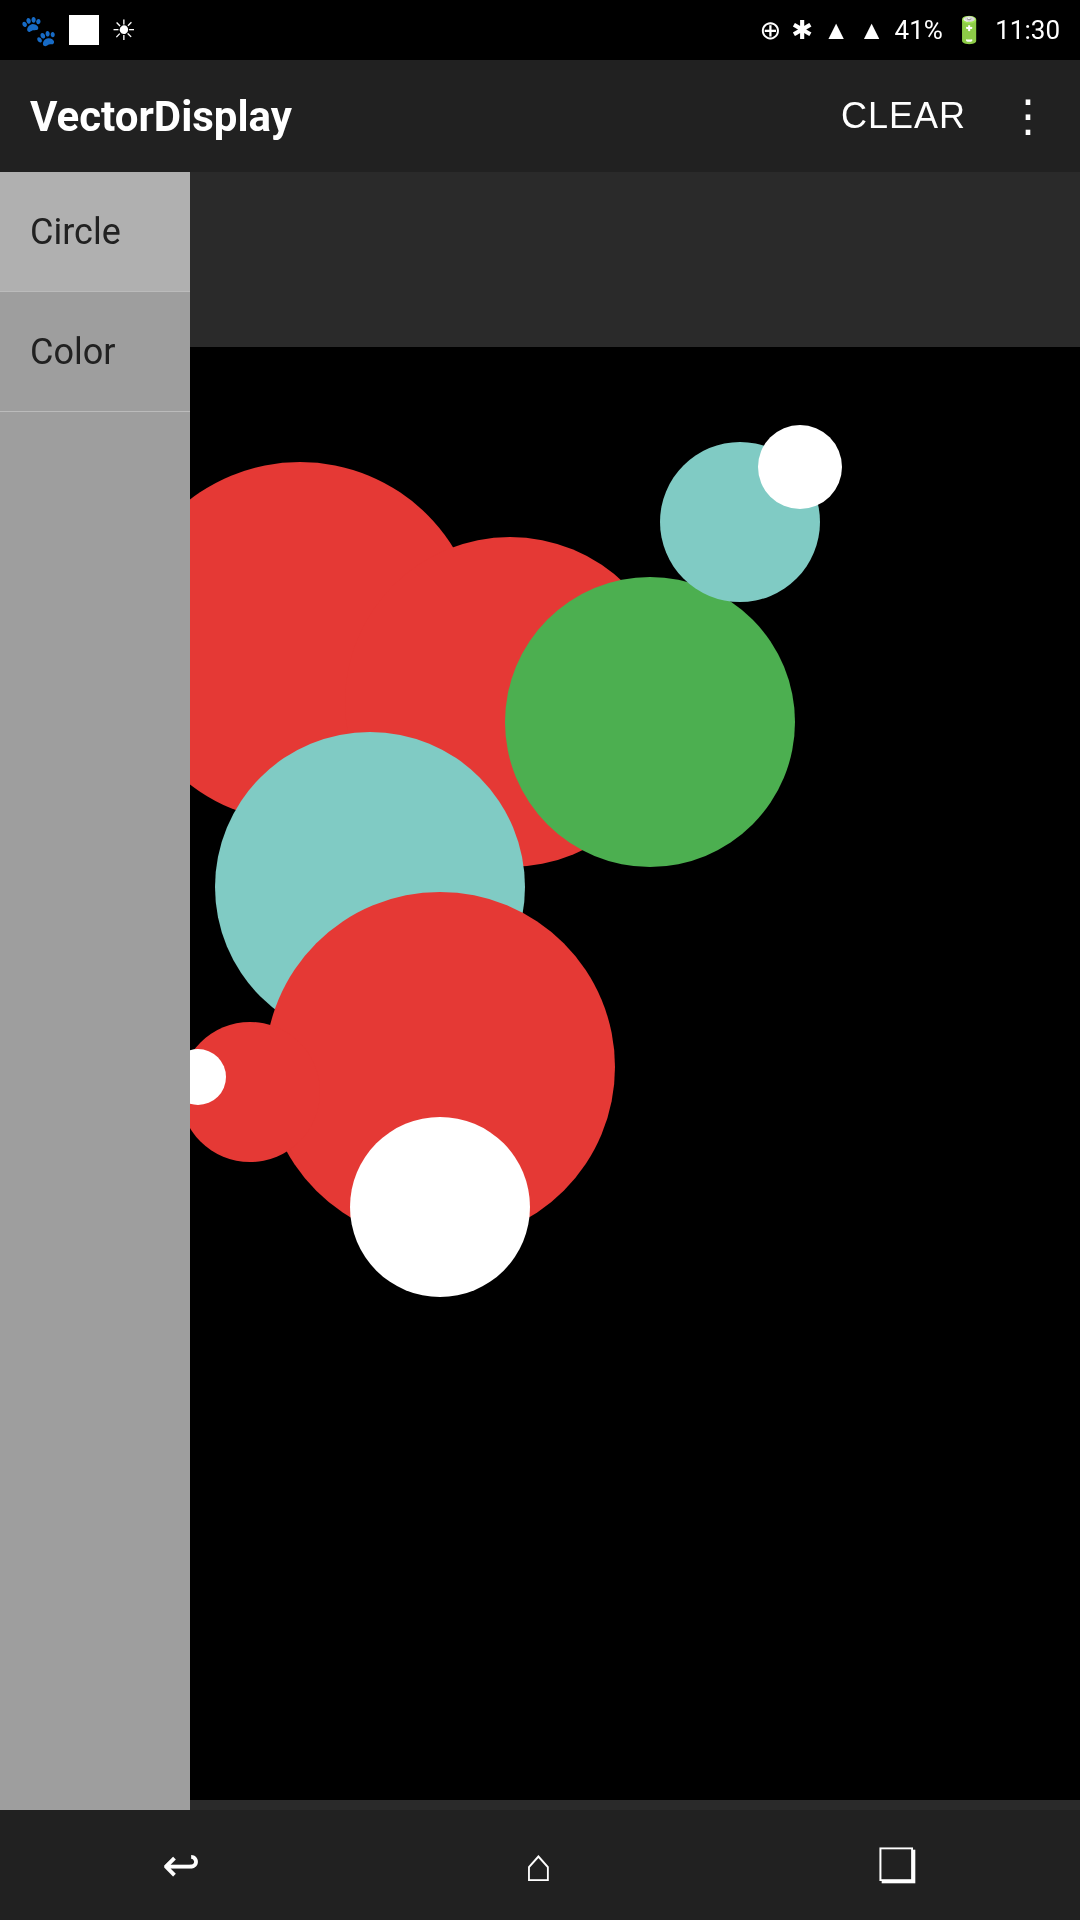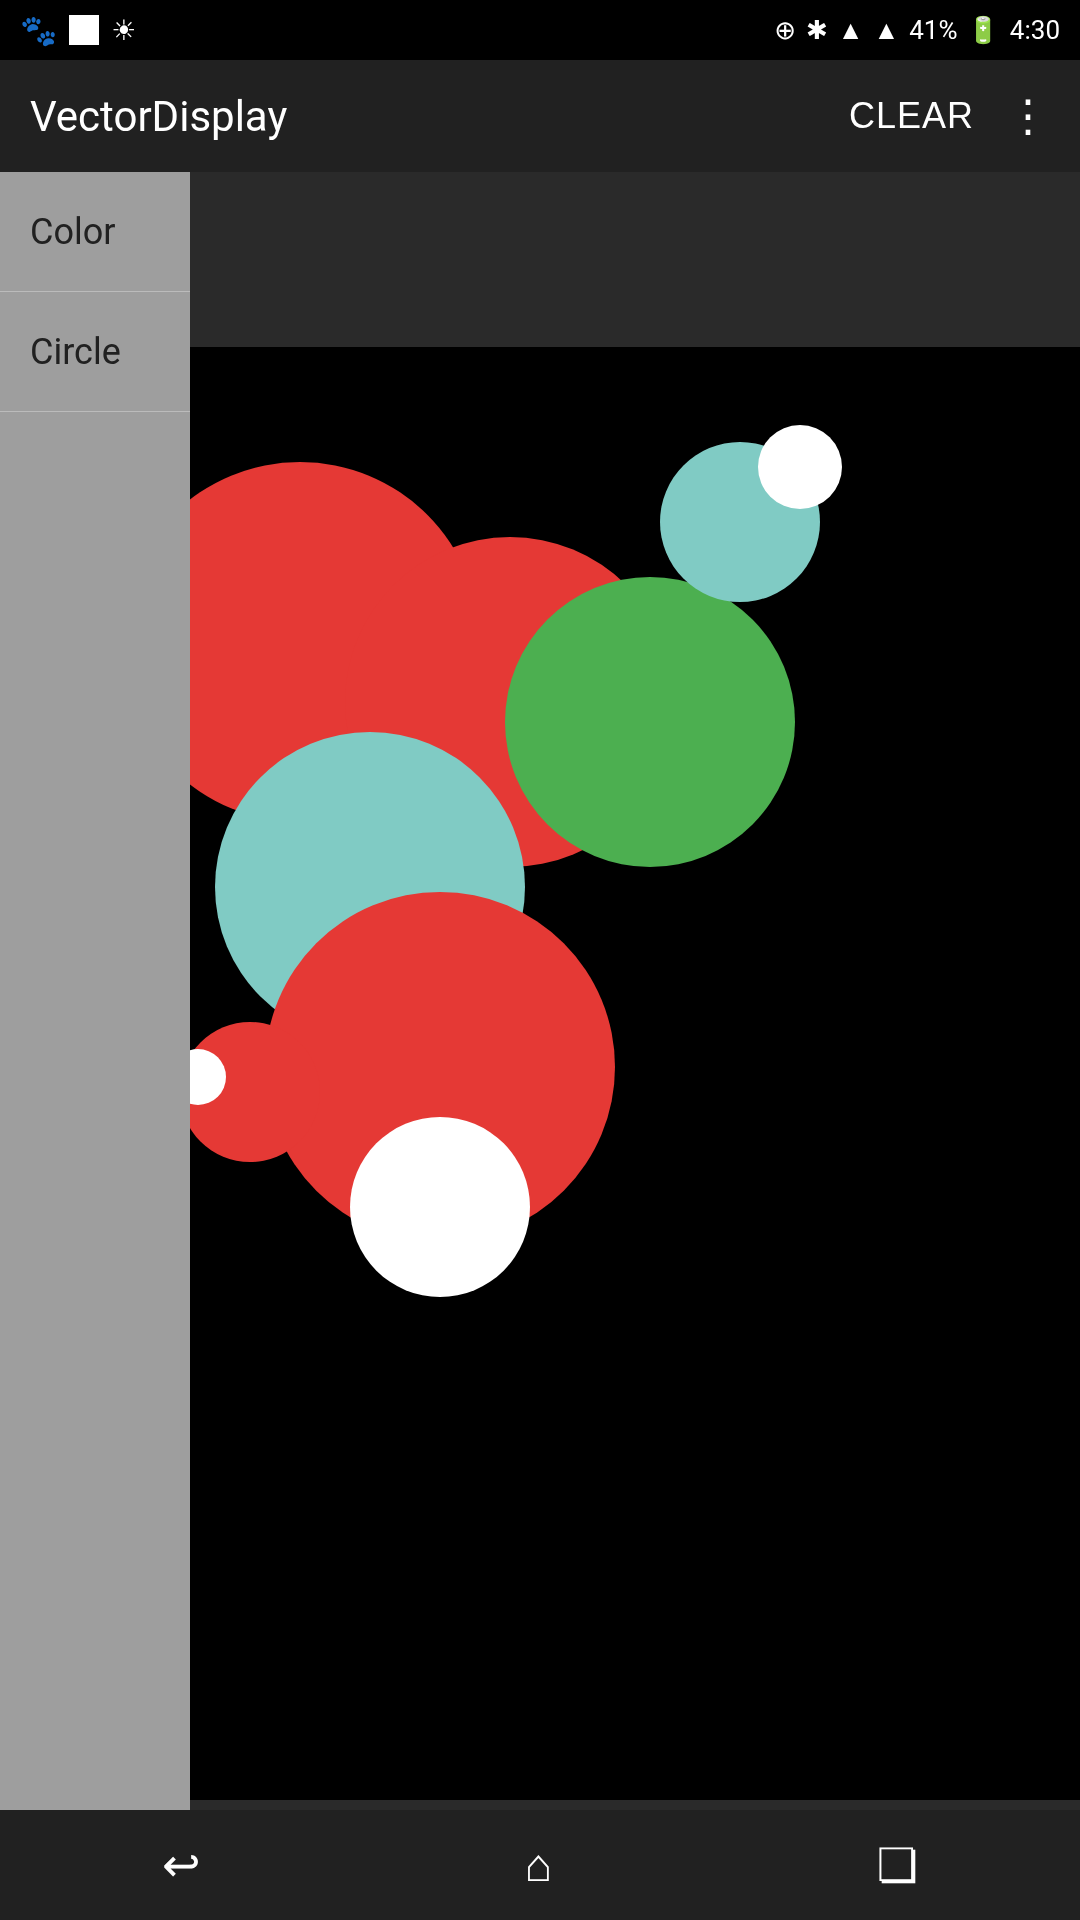--- a/index.html
+++ b/index.html
@@ -41,25 +41,25 @@
       height: 112px;
       background: #212121;
       display: flex;
       align-items: center;
       justify-content: space-between;
       padding: 0 30px;
     }
     #app-title {
       color: #fff;
       font-size: 42px;
-      font-weight: 400;
+      font-weight: 700;
     }
     .app-bar-actions {
       display: flex;
-      gap: 32px;
+      gap: 40px;
     }
     #clear-button {
       color: #fff;
       font-size: 36px;
       font-weight: 500;
       letter-spacing: 1px;
       cursor: pointer;
       background: none;
       border: none;
     }
@@ -164,40 +164,40 @@
       <span style="width:30px;height:30px;background:#fff;display:inline-block;vertical-align:middle;"></span>
       <span>☀</span>
     </div>
     <div class="status-right">
       <span>⊕</span>
       <span>✱</span>
       <span>▲</span>
       <span>▲</span>
       <span>41%</span>
       <span>🔋</span>
-      <span>4:30</span>
+      <span>11:30</span>
     </div>
   </div>
 
   <div id="app-bar">
     <span id="app-title">VectorDisplay</span>
     <div class="app-bar-actions">
       <button id="clear-button">CLEAR</button>
       <button id="more-icon">⋮</button>
     </div>
   </div>
 
   <div id="content-area">
 
     <div id="left-sidebar">
+      <div class="sidebar-item">
+        <span>Circle</span>
+      </div>
       <div class="sidebar-item" style="background:#9e9e9e;">
         <span>Color</span>
-      </div>
-      <div class="sidebar-item">
-        <span>Circle</span>
       </div>
     </div>
 
     <div id="right-content">
 
       <div style="width:890px;height:175px;background:#2a2a2a;"></div>
 
       <div id="drawing-area">
 
         <svg width="890" height="100%" style="position:absolute;top:0;left:0;">

